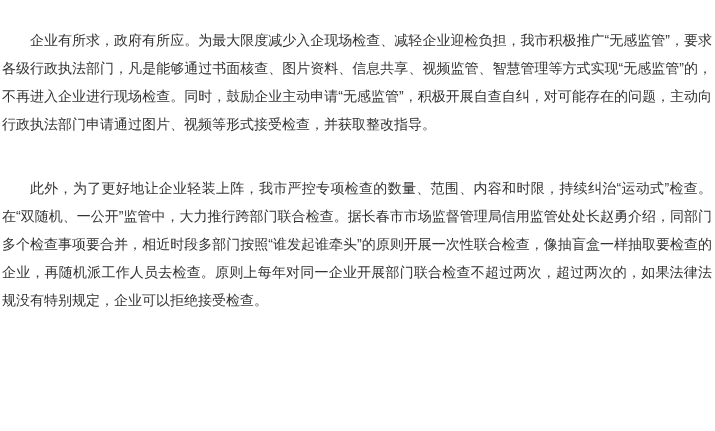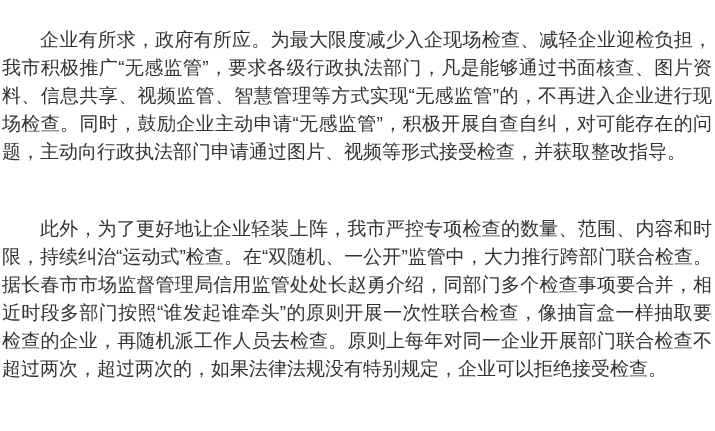--- a/index.html
+++ b/index.html
@@ -11,33 +11,33 @@
     height: 431px;
     background: #ffffff;
     overflow: hidden;
     font-family: "Liberation Sans", "DejaVu Sans", sans-serif;
   }
   .article {
     box-sizing: border-box;
     width: 715px;
     padding: 26px 3px 0 2px;
     color: #333333;
-    font-size: 19px;
+    font-size: 14px;
     line-height: 28px;
     text-align: justify;
     text-justify: inter-ideograph;
     letter-spacing: 0;
   }
   .article p {
     margin: 0;
     text-indent: 2em;
     word-break: break-all;
   }
   .article p + p {
-    margin-top: 49px;
+    margin-top: 36px;
   }
 </style>
 </head>
 <body style="background: rgb(255, 255, 255);">
 
 <div class="article" style="color: rgb(51, 51, 51);">
   <p>企业有所求，政府有所应。为最大限度减少入企现场检查、减轻企业迎检负担，我市积极推广“无感监管”，要求各级行政执法部门，凡是能够通过书面核查、图片资料、信息共享、视频监管、智慧管理等方式实现“无感监管”的，不再进入企业进行现场检查。同时，鼓励企业主动申请“无感监管”，积极开展自查自纠，对可能存在的问题，主动向行政执法部门申请通过图片、视频等形式接受检查，并获取整改指导。</p>
   <p>此外，为了更好地让企业轻装上阵，我市严控专项检查的数量、范围、内容和时限，持续纠治“运动式”检查。在“双随机、一公开”监管中，大力推行跨部门联合检查。据长春市市场监督管理局信用监管处处长赵勇介绍，同部门多个检查事项要合并，相近时段多部门按照“谁发起谁牵头”的原则开展一次性联合检查，像抽盲盒一样抽取要检查的企业，再随机派工作人员去检查。原则上每年对同一企业开展部门联合检查不超过两次，超过两次的，如果法律法规没有特别规定，企业可以拒绝接受检查。</p>
 </div>
 

